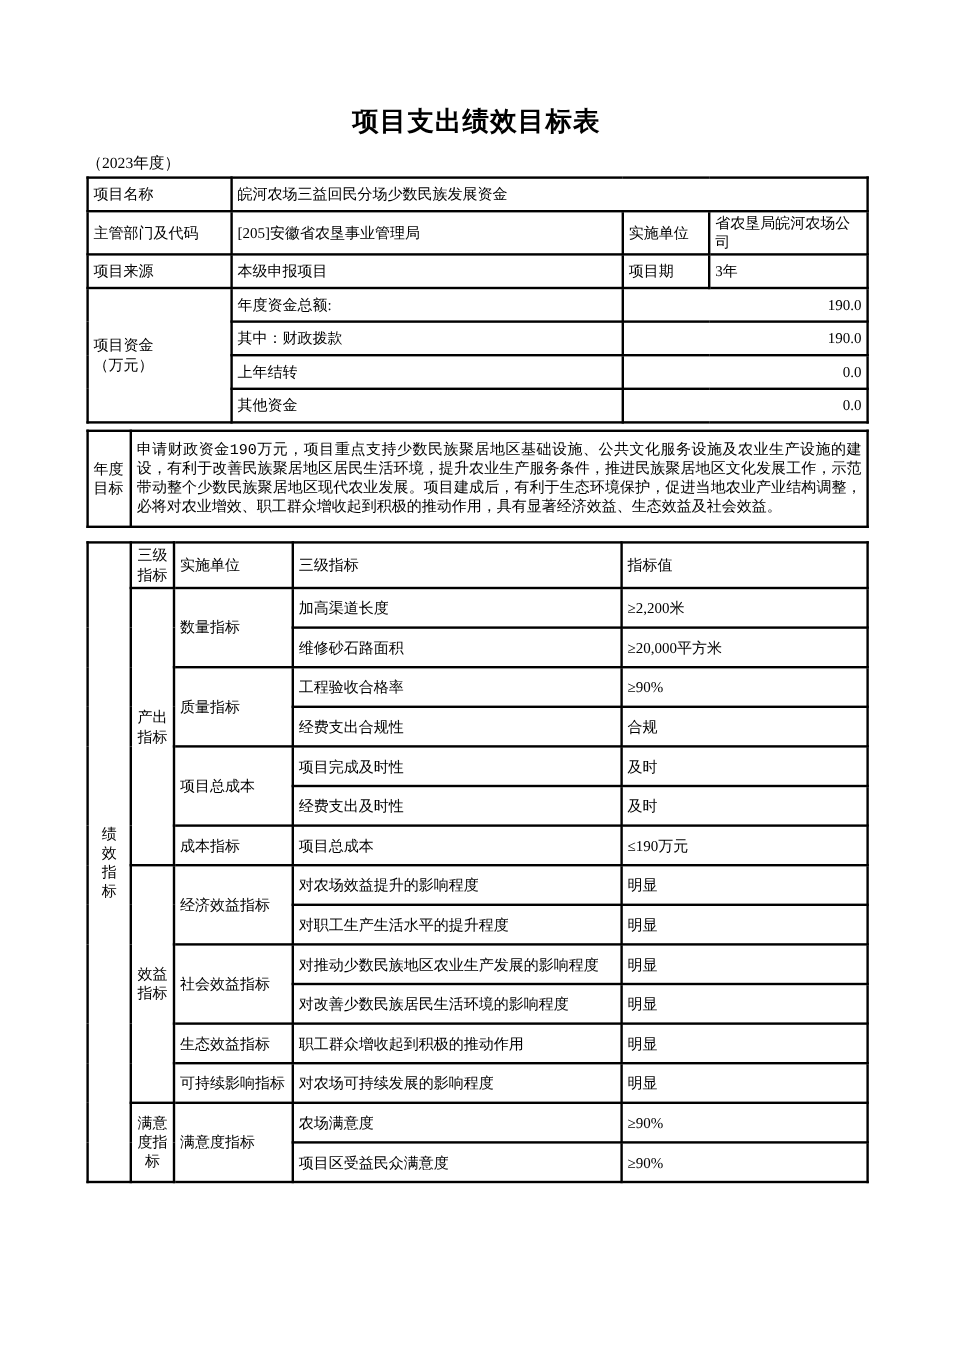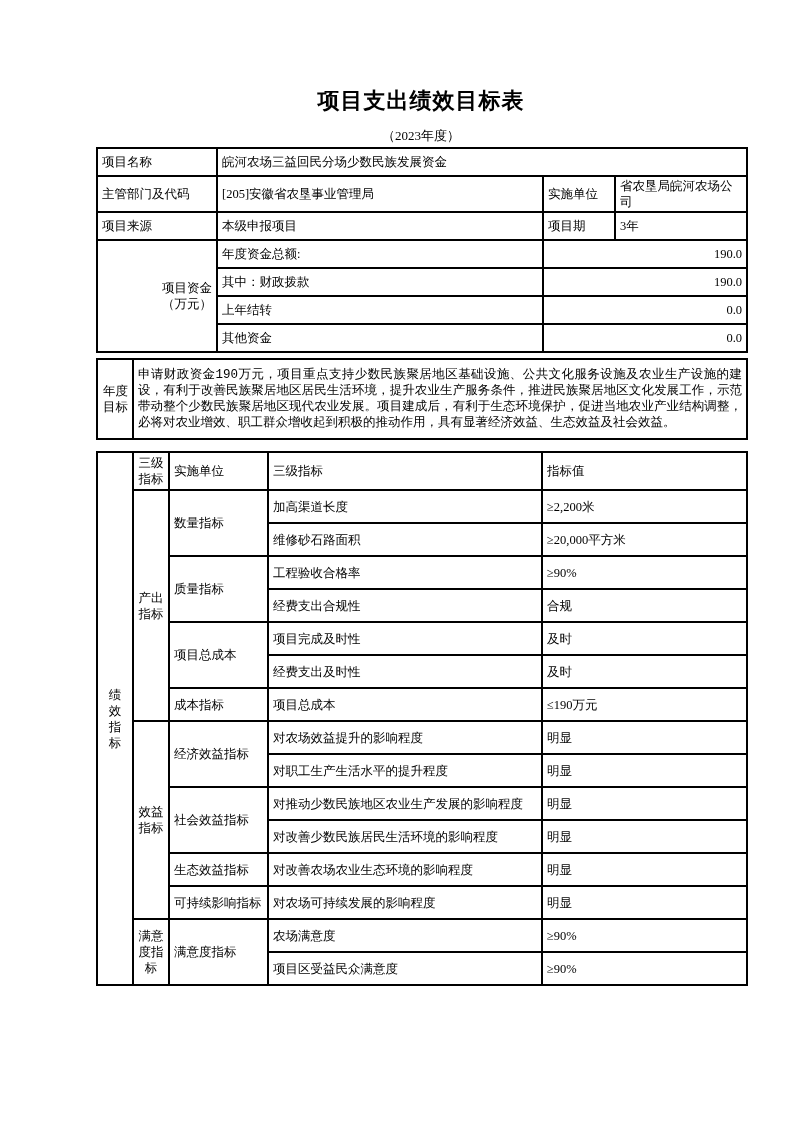--- a/index.html
+++ b/index.html
@@ -10,34 +10,34 @@
   .page {
     position: relative;
     width: 794px;
     height: 1122px;
     background: #ffffff;
     font-family: "Liberation Serif", "DejaVu Serif", serif;
     color: #000000;
     overflow: hidden;
   }
   .content {
-    margin-left: 96px;
+    margin-left: 72px;
     width: 650px;
   }
   .doc-title {
     margin: 0;
     padding-top: 86px;
     text-align: center;
     font-size: 22px;
     line-height: 30px;
     font-weight: bold;
     letter-spacing: 1px;
   }
   .doc-subtitle {
-    text-align: center;
+    text-align: left;
     font-size: 13px;
     line-height: 16px;
     margin: 12px 0 3px 0;
   }
   table.t {
     border-collapse: collapse;
     table-layout: fixed;
     width: 650px;
   }
   table.t td {
@@ -55,21 +55,21 @@
   .goal-tbl tr { height: 80px; }
   
   .ind-tbl { margin-top: 11px; }
   .ind-tbl tr { height: 33px; }
   .ind-tbl tr.hrow { height: 38px; }
 
   td.c { text-align: left; }
   td.l { text-align: left; padding-left: 6px; }
   td.r { text-align: right; padding-right: 4px; }
   td.indent { padding-left: 34px; }
-  td.pre { white-space: pre-line; text-align: right; }
+  td.pre { white-space: pre-line; text-align: left; }
   td.side {
     white-space: pre-line;
     text-align: center;
     line-height: 21px;
     font-size: 13px;
     padding: 1px 2px;
   }
   td.narrow {
     text-align: center;
     padding: 1px 3px;
@@ -218,21 +218,21 @@
         <td class="c" rowspan="2">社会效益指标</td>
         <td class="l">对推动少数民族地区农业生产发展的影响程度</td>
         <td class="c">明显</td>
       </tr>
       <tr>
         <td class="l">对改善少数民族居民生活环境的影响程度</td>
         <td class="c">明显</td>
       </tr>
       <tr>
         <td class="c">生态效益指标</td>
-        <td class="l">对改善农场农业生态环境的影响程度</td>
+        <td class="l">职工群众增收起到积极的推动作用</td>
         <td class="c">明显</td>
       </tr>
       <tr>
         <td class="c">可持续影响指标</td>
         <td class="l">对农场可持续发展的影响程度</td>
         <td class="c">明显</td>
       </tr>
       <tr>
         <td class="narrow" rowspan="2">满意度指标</td>
         <td class="c" rowspan="2">满意度指标</td>

